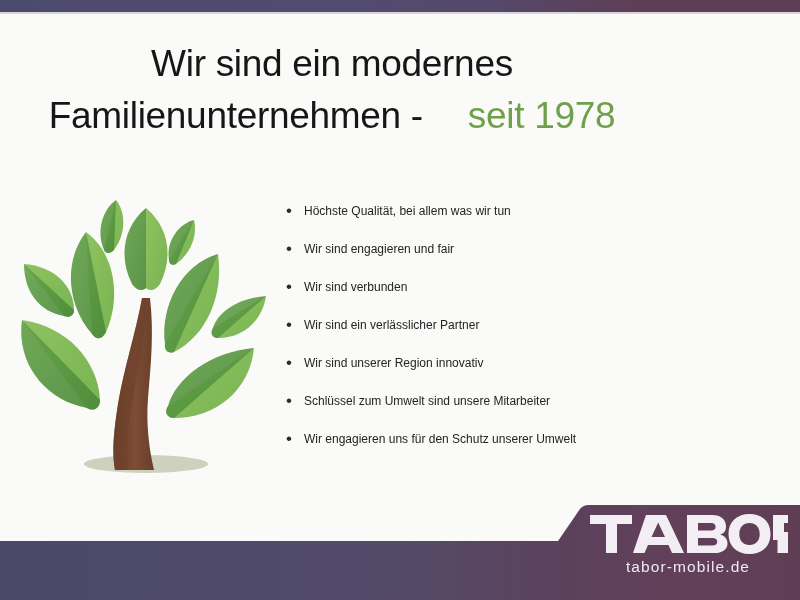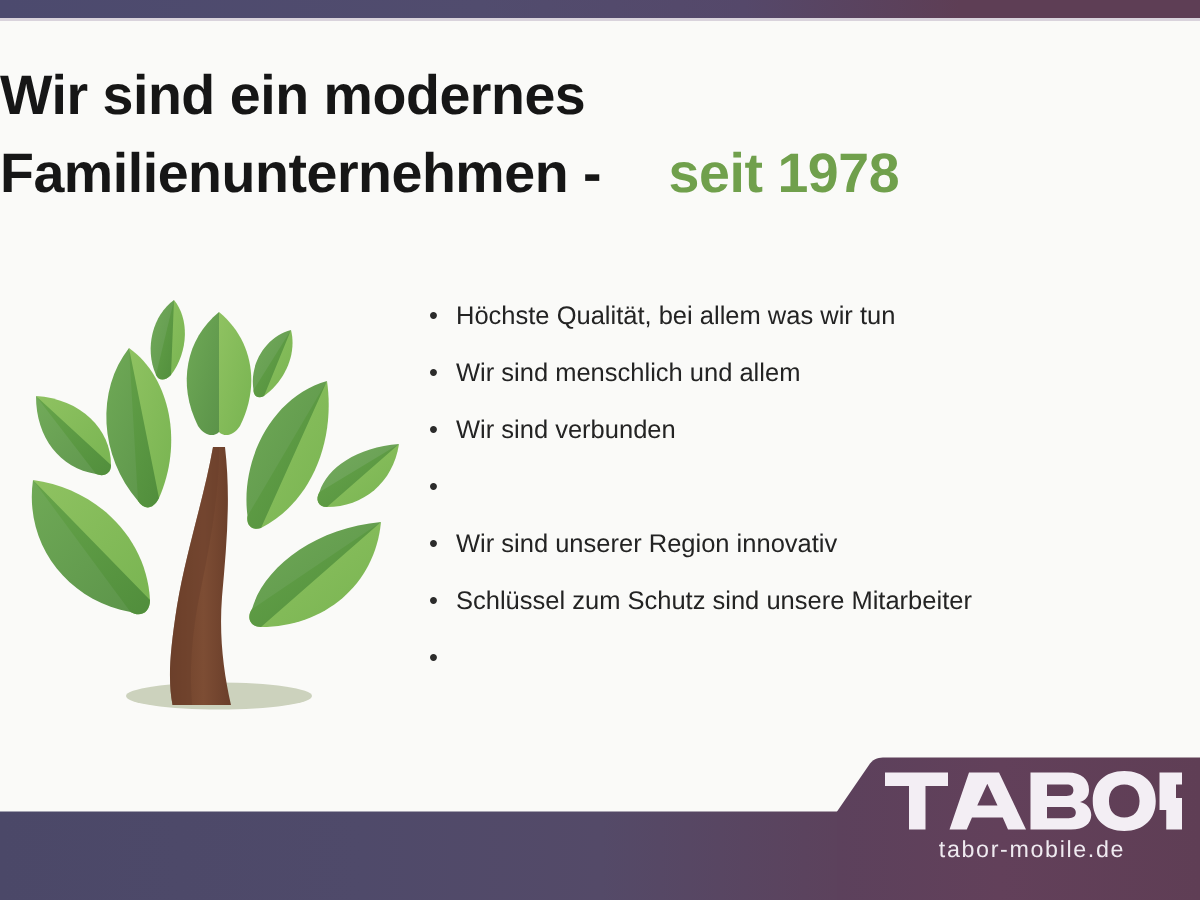--- a/index.html
+++ b/index.html
@@ -33,23 +33,23 @@
     height: 2px;
     background: #d9d3dc;
   }
 
   
   .headline {
     position: absolute;
     top: 38px;
     left: 0;
     width: 664px;
-    text-align: left;
+    text-align: center;
     font-size: 37px;
-    font-weight: bold;
+    font-weight: normal;
     line-height: 52px;
     color: #161616;
     letter-spacing: -0.3px;
   }
   .headline .accent {
     color: #70a04c;
     margin-left: 35px;
   }
 
   
@@ -66,21 +66,21 @@
     line-height: 38px;
   }
   .bullet-dot {
     width: 18px;
     flex: 0 0 18px;
     font-size: 17px;
     color: #2b2b2b;
     line-height: 38px;
   }
   .bullet-text {
-    font-size: 17px;
+    font-size: 12px;
     color: #232323;
     line-height: 38px;
     white-space: nowrap;
   }
 
   
   .tree {
     position: absolute;
     left: 18px;
     top: 192px;
@@ -207,39 +207,41 @@
     </svg>
   </div>
 
   <div class="bullets">
     <div class="bullet-row">
       <span class="bullet-dot">•</span>
       <span class="bullet-text">Höchste Qualität, bei allem was wir tun</span>
     </div>
     <div class="bullet-row">
       <span class="bullet-dot">•</span>
-      <span class="bullet-text">Wir sind menschlich und allem</span>
+      <span class="bullet-text">Wir sind engagieren und fair</span>
     </div>
     <div class="bullet-row">
       <span class="bullet-dot">•</span>
       <span class="bullet-text">Wir sind verbunden</span>
     </div>
     <div class="bullet-row">
       <span class="bullet-dot">•</span>
+      <span class="bullet-text">Wir sind ein verlässlicher Partner</span>
     </div>
     <div class="bullet-row">
       <span class="bullet-dot">•</span>
       <span class="bullet-text">Wir sind unserer Region innovativ</span>
     </div>
     <div class="bullet-row">
       <span class="bullet-dot">•</span>
-      <span class="bullet-text">Schlüssel zum Schutz sind unsere Mitarbeiter</span>
-    </div>
-    <div class="bullet-row">
-      <span class="bullet-dot">•</span>
+      <span class="bullet-text">Schlüssel zum Umwelt sind unsere Mitarbeiter</span>
+    </div>
+    <div class="bullet-row">
+      <span class="bullet-dot">•</span>
+      <span class="bullet-text">Wir engagieren uns für den Schutz unserer Umwelt</span>
     </div>
   </div>
 
   <div class="bottom-bar"></div>
 
   <div class="bottom-plate">
     <svg width="252" height="100" viewBox="0 0 252 100" xmlns="http://www.w3.org/2000/svg">
       <defs>
         <linearGradient id="plateG" x1="0" y1="0" x2="1" y2="0">
           <stop offset="0%" stop-color="#5c415c"></stop>

